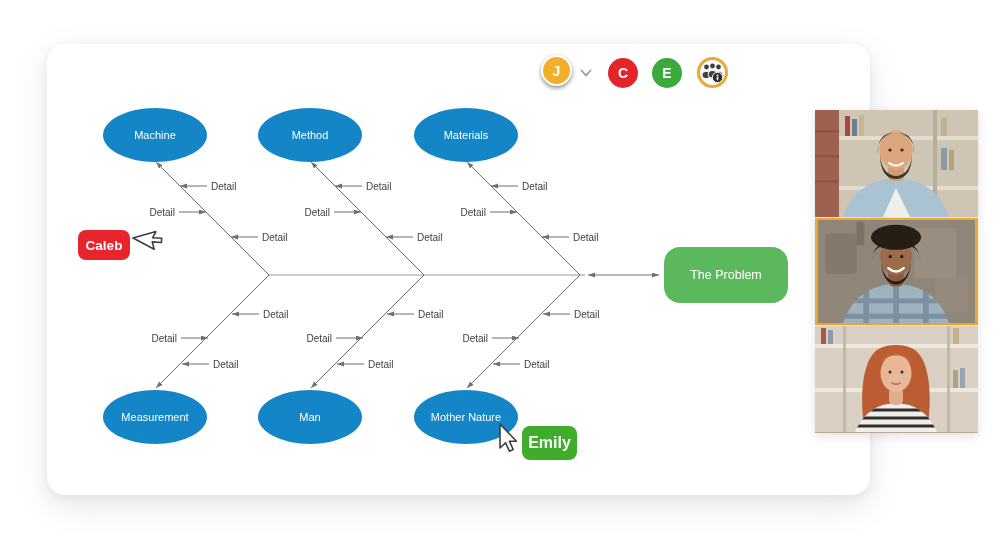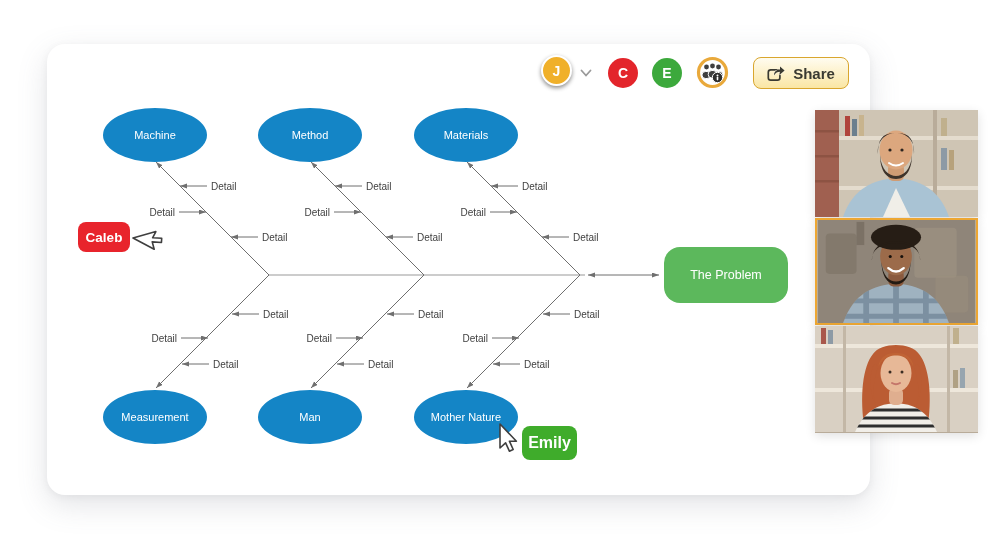--- a/index.html
+++ b/index.html
@@ -27,21 +27,21 @@
   .chevron{position:absolute;left:533px;top:25px;width:12px;height:9px;}
   .badge{position:absolute;left:649px;top:12px;width:33px;height:33px;}
   .share-btn{position:absolute;left:706px;top:13px;width:96px;height:32px;border-radius:8px;
         border:1.5px solid #D9A62E;background:linear-gradient(#FFFCF0,#FAE6A4);
         display:flex;align-items:center;justify-content:center;gap:7px;cursor:pointer;
         font-family:"Liberation Sans",sans-serif;font-size:15px;font-weight:600;color:#3a3a32;}
 
   
   .cursor-label{position:absolute;border-radius:8px;color:#fff;display:flex;align-items:center;
         justify-content:center;font-weight:600;}
-  .label-caleb{left:31px;top:178px;width:52px;height:30px;background:#E8242C;font-size:13.5px;}
+  .label-caleb{left:31px;top:186px;width:52px;height:30px;background:#E8242C;font-size:13.5px;}
   .label-emily{left:475px;top:382px;width:55px;height:34px;background:#3FAC2B;font-size:16px;}
   .cursor-svg{position:absolute;overflow:visible;}
   .cur{fill:#ffffff;stroke:#3f3f3f;stroke-width:1.6;stroke-linejoin:round;}
 
   
   .video-strip{position:absolute;left:815px;top:110px;width:163px;}
   .video-tile{width:163px;height:107px;margin-bottom:1px;overflow:hidden;background:#b8ab99;
         box-shadow:0 3px 10px rgba(0,0,0,.12);}
   .video-tile.active{border:2px solid #EDA733;}
   .video-tile svg{display:block;}
@@ -198,27 +198,20 @@
       <circle cx="10.5" cy="11" r="2.4" fill="#3f3f3f"></circle>
       <circle cx="16.5" cy="10" r="2.4" fill="#3f3f3f"></circle>
       <circle cx="22.5" cy="11" r="2.4" fill="#3f3f3f"></circle>
       <rect x="6" y="15.5" width="8.5" height="7" rx="3.4" fill="#3f3f3f" stroke="#ffffff" stroke-width="1"></rect>
       <rect x="18.5" y="15.5" width="8.5" height="7" rx="3.4" fill="#3f3f3f" stroke="#ffffff" stroke-width="1"></rect>
       <rect x="12.2" y="14.5" width="8.6" height="7.5" rx="3.6" fill="#3f3f3f" stroke="#ffffff" stroke-width="1"></rect>
       <circle cx="21.5" cy="21.5" r="5.2" fill="#2e2e2e" stroke="#ffffff" stroke-width="1"></circle>
       <circle cx="21.5" cy="19.4" r="1" fill="#ffffff"></circle>
       <rect x="20.7" y="20.8" width="1.6" height="3.6" rx="0.8" fill="#ffffff"></rect>
     </svg>
-    <button class="share-btn">
-      <svg width="19" height="17" viewBox="0 0 19 17">
-        <rect x="1.3" y="4.8" width="11.6" height="10.4" rx="2.4" fill="none" stroke="#3a3a32" stroke-width="1.7"></rect>
-        <path d="M7,10.5 C7,6.3 10,4.6 13,4.6 L13,1.6 L17.6,5.6 L13,9.6 L13,6.8 C10.4,6.8 8.6,7.8 7,10.5 Z" fill="#3a3a32" stroke="#fdf6dd" stroke-width="1.1" stroke-linejoin="round" paint-order="stroke"></path>
-      </svg>
-      <span>Share</span>
-    </button>
 
     <svg class="cursor-svg" style="left:86px;top:194px;" width="4" height="4">
       <path class="cur" transform="rotate(-62)" d="M0,0 L0,24 L5.6,18.8 L9.4,27.2 L13.2,25.5 L9.4,17.2 L16.4,17.2 Z"></path>
     </svg>
     <div class="cursor-label label-caleb">
       <span>Caleb</span>
     </div>
     <svg class="cursor-svg" style="left:453px;top:380px;" width="4" height="4">
       <path class="cur" d="M0,0 L0,24 L5.6,18.8 L9.4,27.2 L13.2,25.5 L9.4,17.2 L16.4,17.2 Z"></path>
     </svg>

